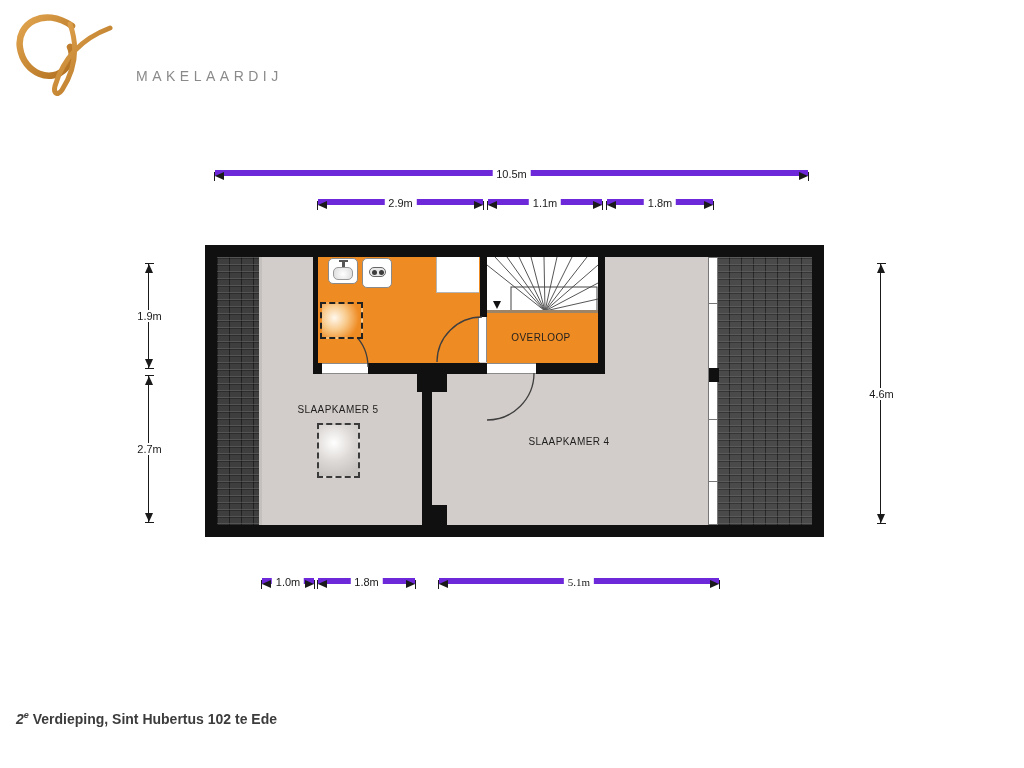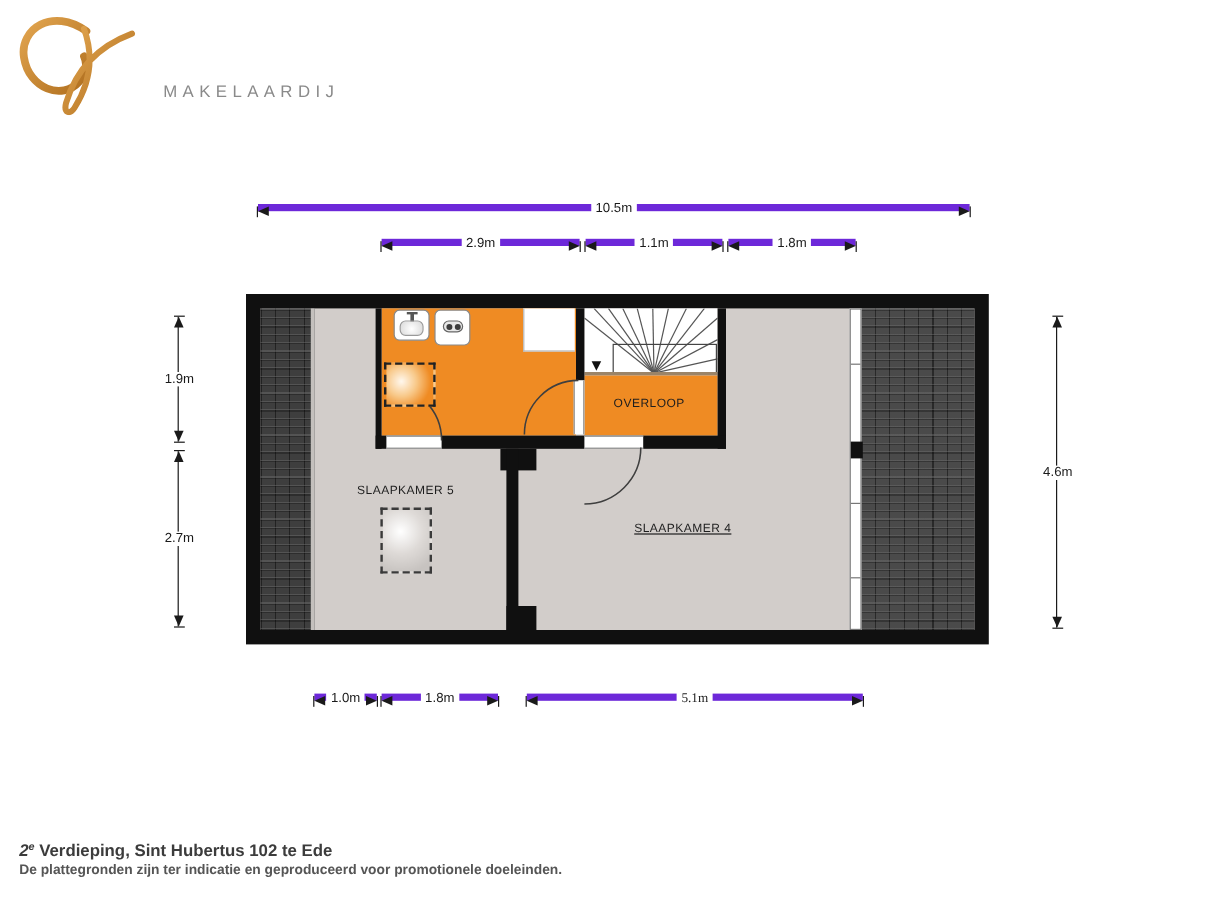--- a/index.html
+++ b/index.html
@@ -46,21 +46,21 @@
   .winband{background:#fff;border:1px solid #777;}
   .wintick{position:absolute;left:0;width:100%;height:1px;background:#777;}
   
   #logo{position:absolute;left:12px;top:6px;width:260px;height:90px;}
   .logo-name{position:absolute;left:88px;top:20px;font-family:"Liberation Serif",serif;
     font-size:36px;color:#6e6e6e;letter-spacing:2px;}
   .logo-name .o{position:relative;}
   .logo-name .acc{position:absolute;left:3px;top:-13px;color:#cf8a2d;font-size:24px;font-weight:bold;}
   .logo-sub{position:absolute;left:124px;top:62px;font-size:14px;letter-spacing:4.5px;color:#8a8a8a;}
   
-  .f-title{font-size:14px;font-weight:bold;color:#3c3c3c;}
+  .f-title{font-size:14px;font-weight:bold;color:#3c3c3c;margin-top:10px;}
   .f-title .num{font-style:italic;}
   .f-title sup{font-size:9px;font-style:italic;}
   .f-line{font-size:11.5px;font-weight:bold;color:#555;margin-top:2px;}
   .credit{margin-left:14px;}
 </style>
 </head>
 <body>
 
 <div id="canvas">
 
@@ -144,21 +144,21 @@
     <div class="abs" style="left:10px;top:1px;width:9px;height:2px;background:#555;"></div>
     <div class="abs" style="left:4px;top:8px;width:20px;height:13px;border:1px solid #999;border-radius:5px;background:radial-gradient(circle at 50% 55%, #fff, #d9d9d9);"></div>
   </div>
   <div class="abs fixture" style="left:362px;top:258px;width:30px;height:30px;">
     <div class="abs" style="left:6px;top:8px;width:17px;height:10px;border:1px solid #666;border-radius:6px;background:#e8e8e8;"></div>
     <div class="abs" style="left:9px;top:11px;width:5px;height:5px;border-radius:50%;background:#3d3d3d;"></div>
     <div class="abs" style="left:16px;top:11px;width:5px;height:5px;border-radius:50%;background:#3d3d3d;"></div>
   </div>
 
   <div class="room-label" style="left:338px;top:409px;">SLAAPKAMER 5</div>
-  <div class="room-label" style="left:569px;top:441px;text-decoration:underline;">SLAAPKAMER 4</div>
+  <div class="room-label" style="left:569px;top:441px;">SLAAPKAMER 4</div>
   <div class="room-label" style="left:541px;top:337px;">OVERLOOP</div>
 
   <div class="dimh" style="left:215px;top:170px;width:593px;">
     <span class="ah l"></span>
       <span class="ah r"></span>
       <span class="cap l"></span>
       <span class="cap r"></span>
     <span class="dlabel">10.5m</span>
   </div>
   <div class="dimh" style="left:318px;top:199px;width:165px;">
@@ -222,16 +222,15 @@
   <div class="dimh" style="left:439px;top:578px;width:280px;font-family:Liberation Serif, serif;">
     <span class="ah l"></span>
       <span class="ah r"></span>
       <span class="cap l"></span>
       <span class="cap r"></span>
     <span class="dlabel">5.1m</span>
   </div>
 
   <div class="abs" style="left:16px;top:700px;">
     <div class="f-title"><span class="num">2</span><sup>e</sup><span> Verdieping, Sint Hubertus 102 te Ede</span></div>
-    <div class="f-line">De plattegronden zijn ter indicatie en geproduceerd voor promotionele doeleinden.</div>
   </div>
 
 </div>
 
 </body></html>

